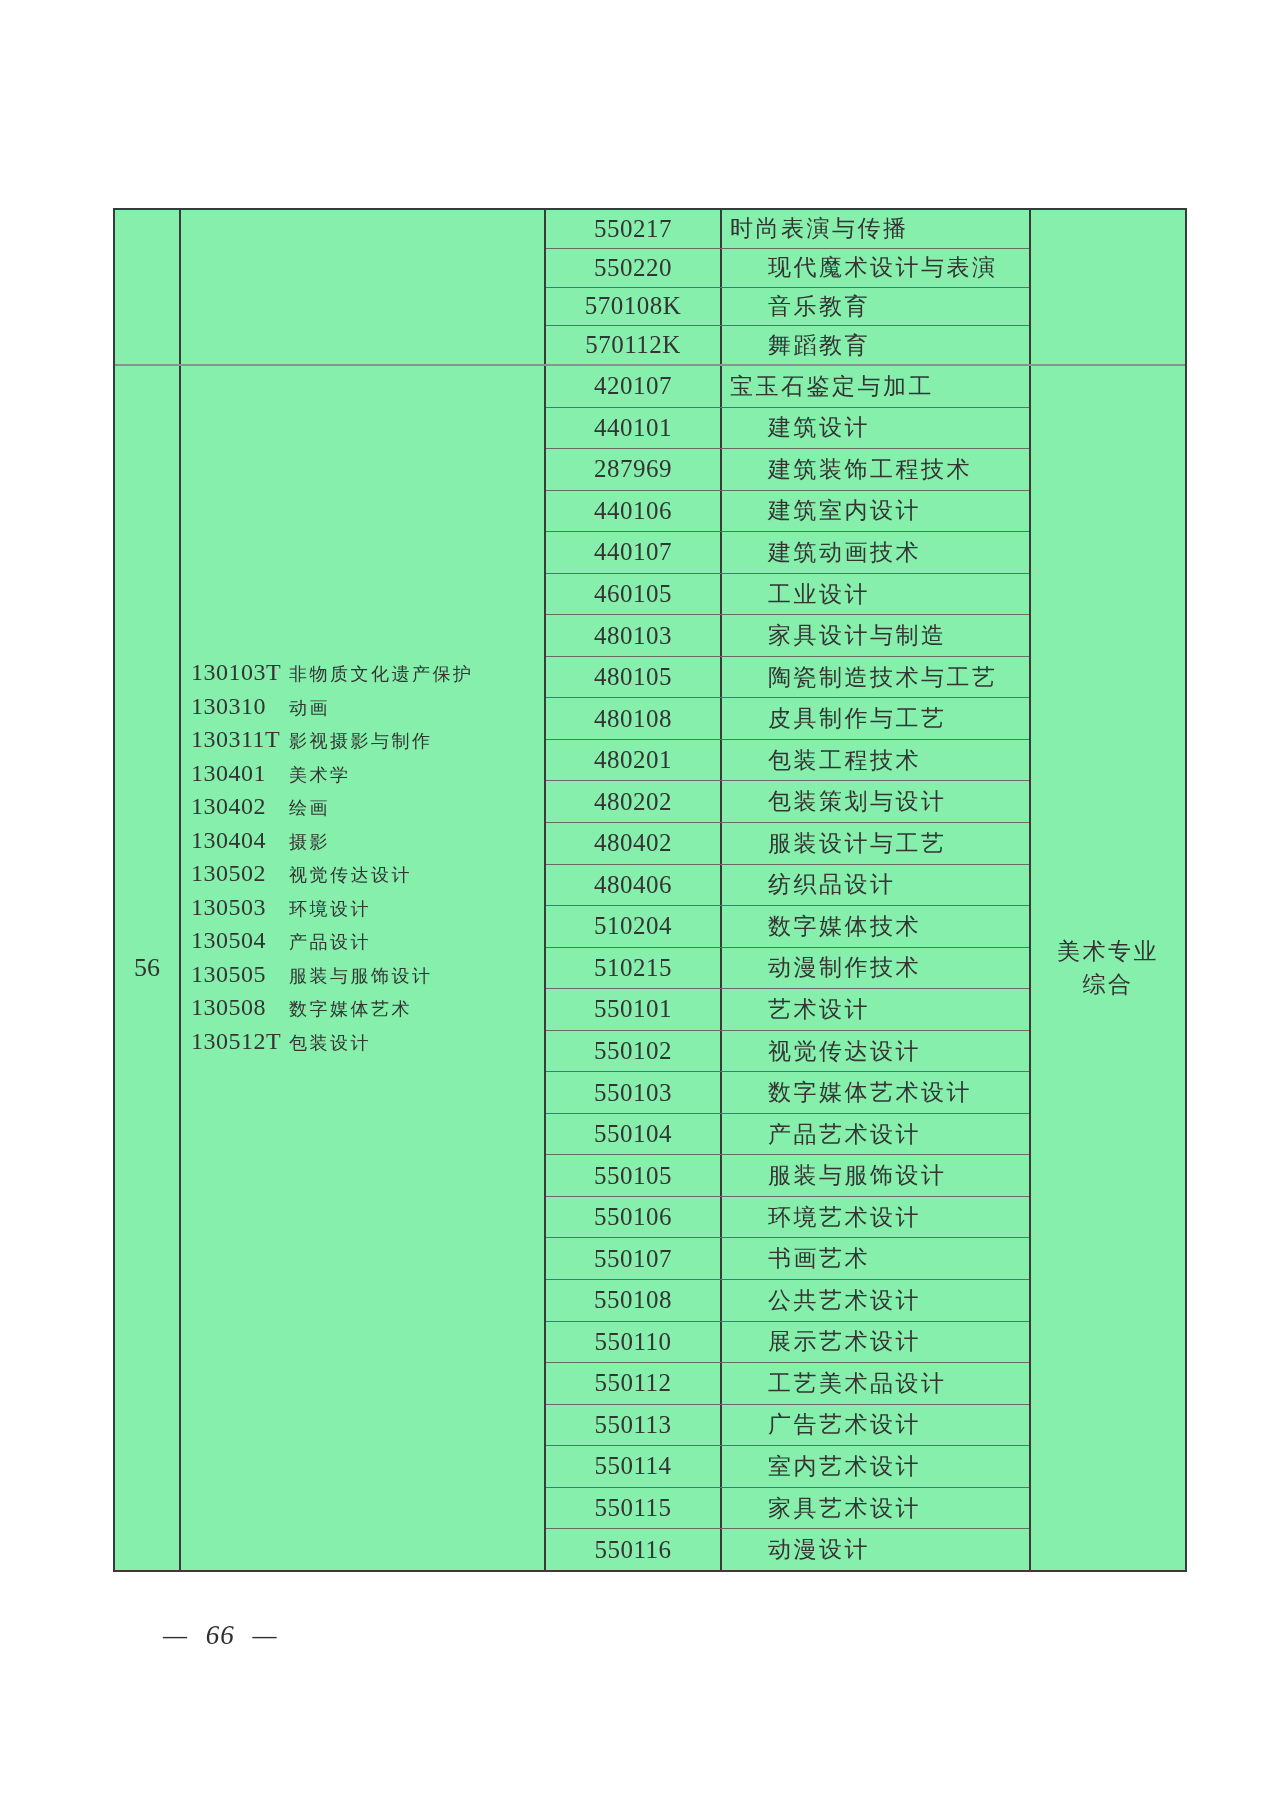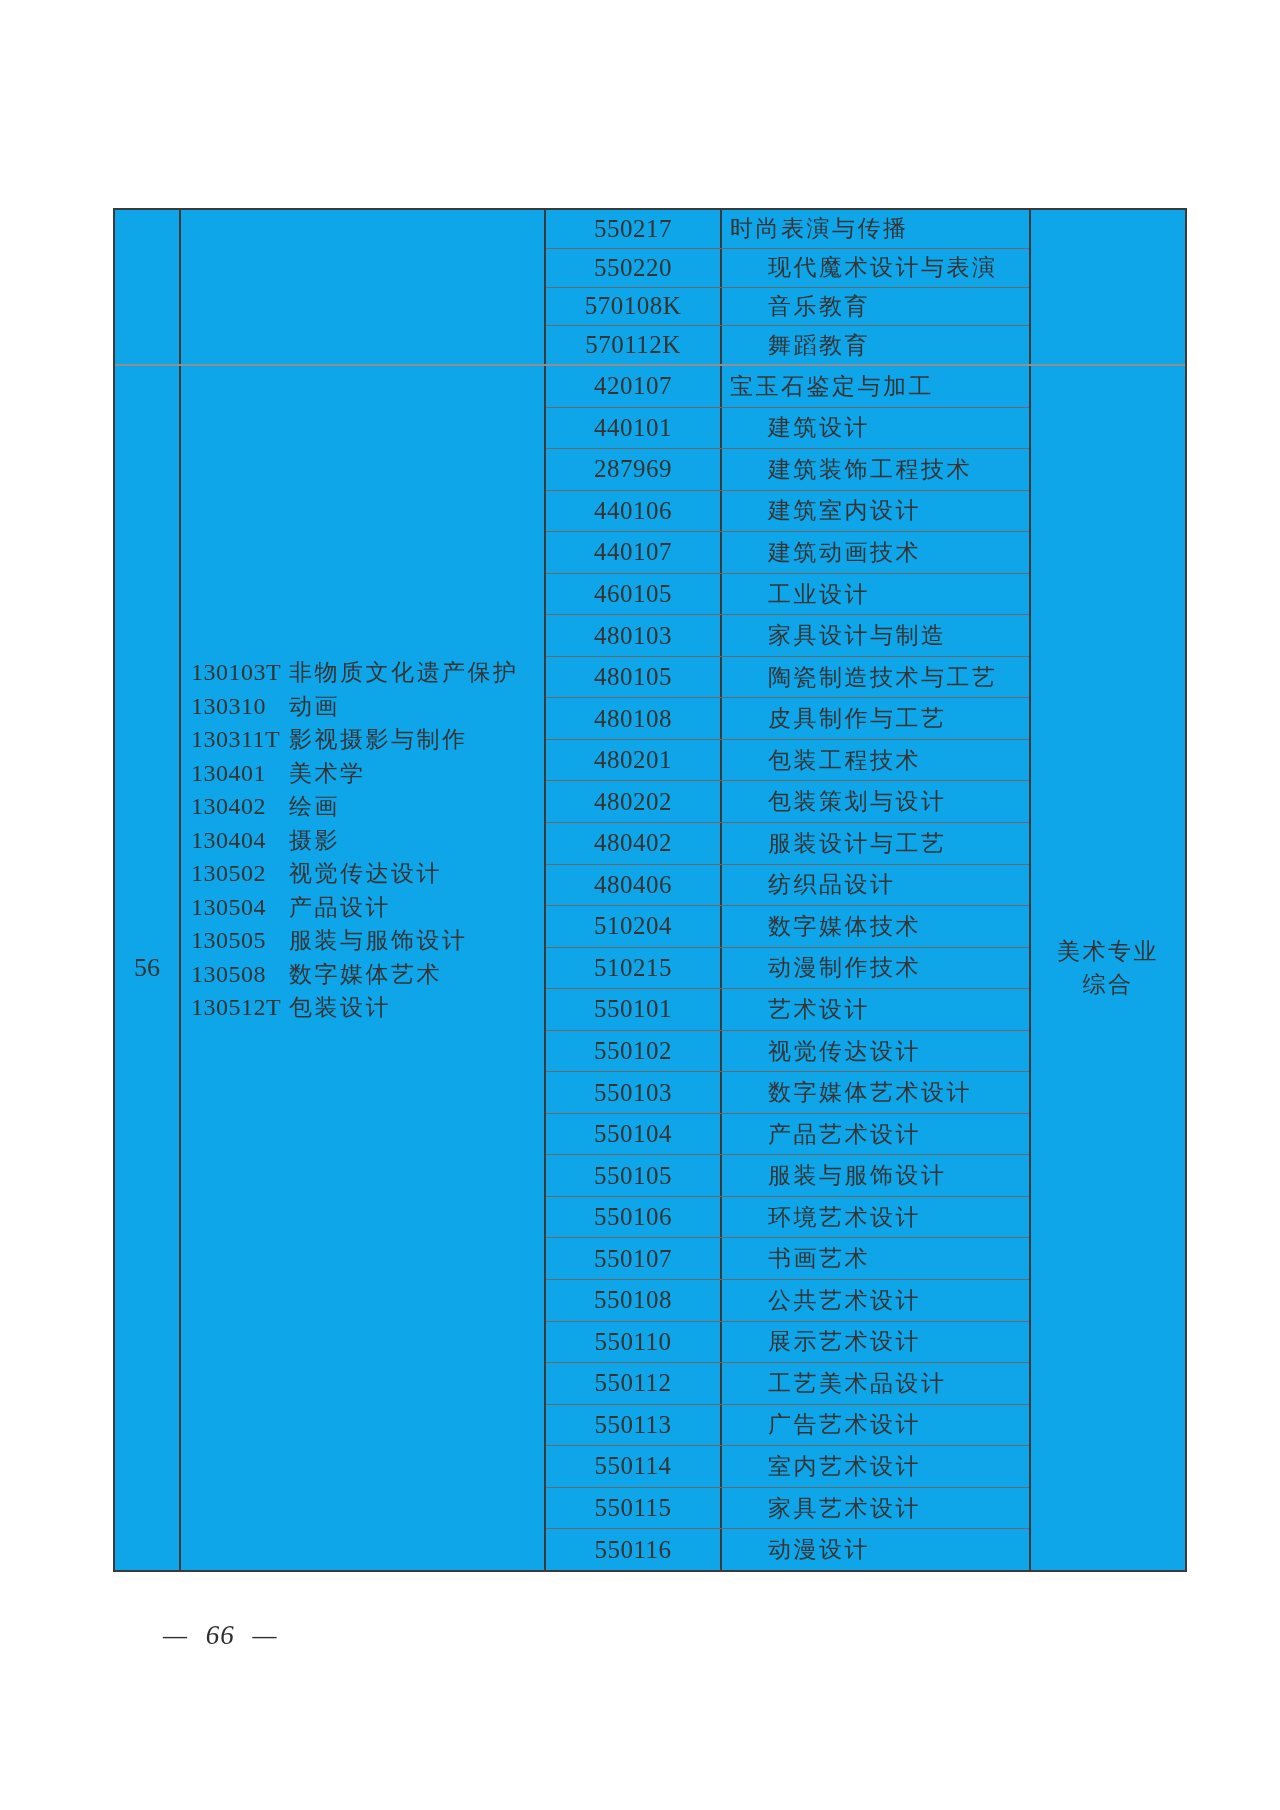--- a/index.html
+++ b/index.html
@@ -5,40 +5,40 @@
   html,body{margin:0;padding:0;}
   body{
     width:1280px;height:1810px;background:#ffffff;overflow:hidden;
     font-family:"Liberation Serif","DejaVu Serif",serif;color:#343434;
   }
   .page{position:relative;width:1280px;height:1810px;background:#ffffff;}
 
   
   .majors-table{
     position:absolute;left:113px;top:208px;width:1070px;
-    border:2px solid #3a3a3a;background:#0ea5e9;
+    border:2px solid #3a3a3a;background:#86efac;
   }
   .group{display:flex;align-items:stretch;}
   .group.sep{border-bottom:2px solid #8f8f8f;}
 
   .col{box-sizing:border-box;}
   .col-num{
     width:66px;border-right:2px solid #3a3a3a;
     display:flex;align-items:center;justify-content:center;
     font-size:26px;
   }
   .col-majors{
     width:365px;border-right:2px solid #3a3a3a;
     display:flex;flex-direction:column;justify-content:flex-start;
     padding:290px 18px 0 10px;
   }
   .g1 .col-majors{padding:0 0 0 10px;}
   .mrow{display:flex;align-items:baseline;height:33.5px;line-height:33.5px;white-space:nowrap;}
   .mcode{width:98px;font-size:24px;letter-spacing:0.5px;}
-  .mname{font-size:23px;letter-spacing:2.5px;}
+  .mname{font-size:18px;letter-spacing:2.5px;}
 
   .col-rows{width:485px;border-right:2px solid #3a3a3a;display:flex;flex-direction:column;}
   .trow{flex:1 1 0;display:flex;align-items:stretch;box-sizing:border-box;}
   .trow + .trow{border-top:1px solid #696969;gap:38px;}
   .c-code{
     box-sizing:border-box;width:176px;border-right:2px solid #3a3a3a;
     display:flex;align-items:center;justify-content:center;
     font-size:25px;letter-spacing:0.5px;
   }
   .c-name{
@@ -138,20 +138,24 @@
           <div class="mrow">
             <span class="mcode">130404</span>
             <span class="mname">摄影</span>
           </div>
 
           <div class="mrow">
             <span class="mcode">130502</span>
             <span class="mname">视觉传达设计</span>
           </div>
 
+          <div class="mrow">
+            <span class="mcode">130503</span>
+            <span class="mname">环境设计</span>
+          </div>
 
           <div class="mrow">
             <span class="mcode">130504</span>
             <span class="mname">产品设计</span>
           </div>
 
           <div class="mrow">
             <span class="mcode">130505</span>
             <span class="mname">服装与服饰设计</span>
           </div>

